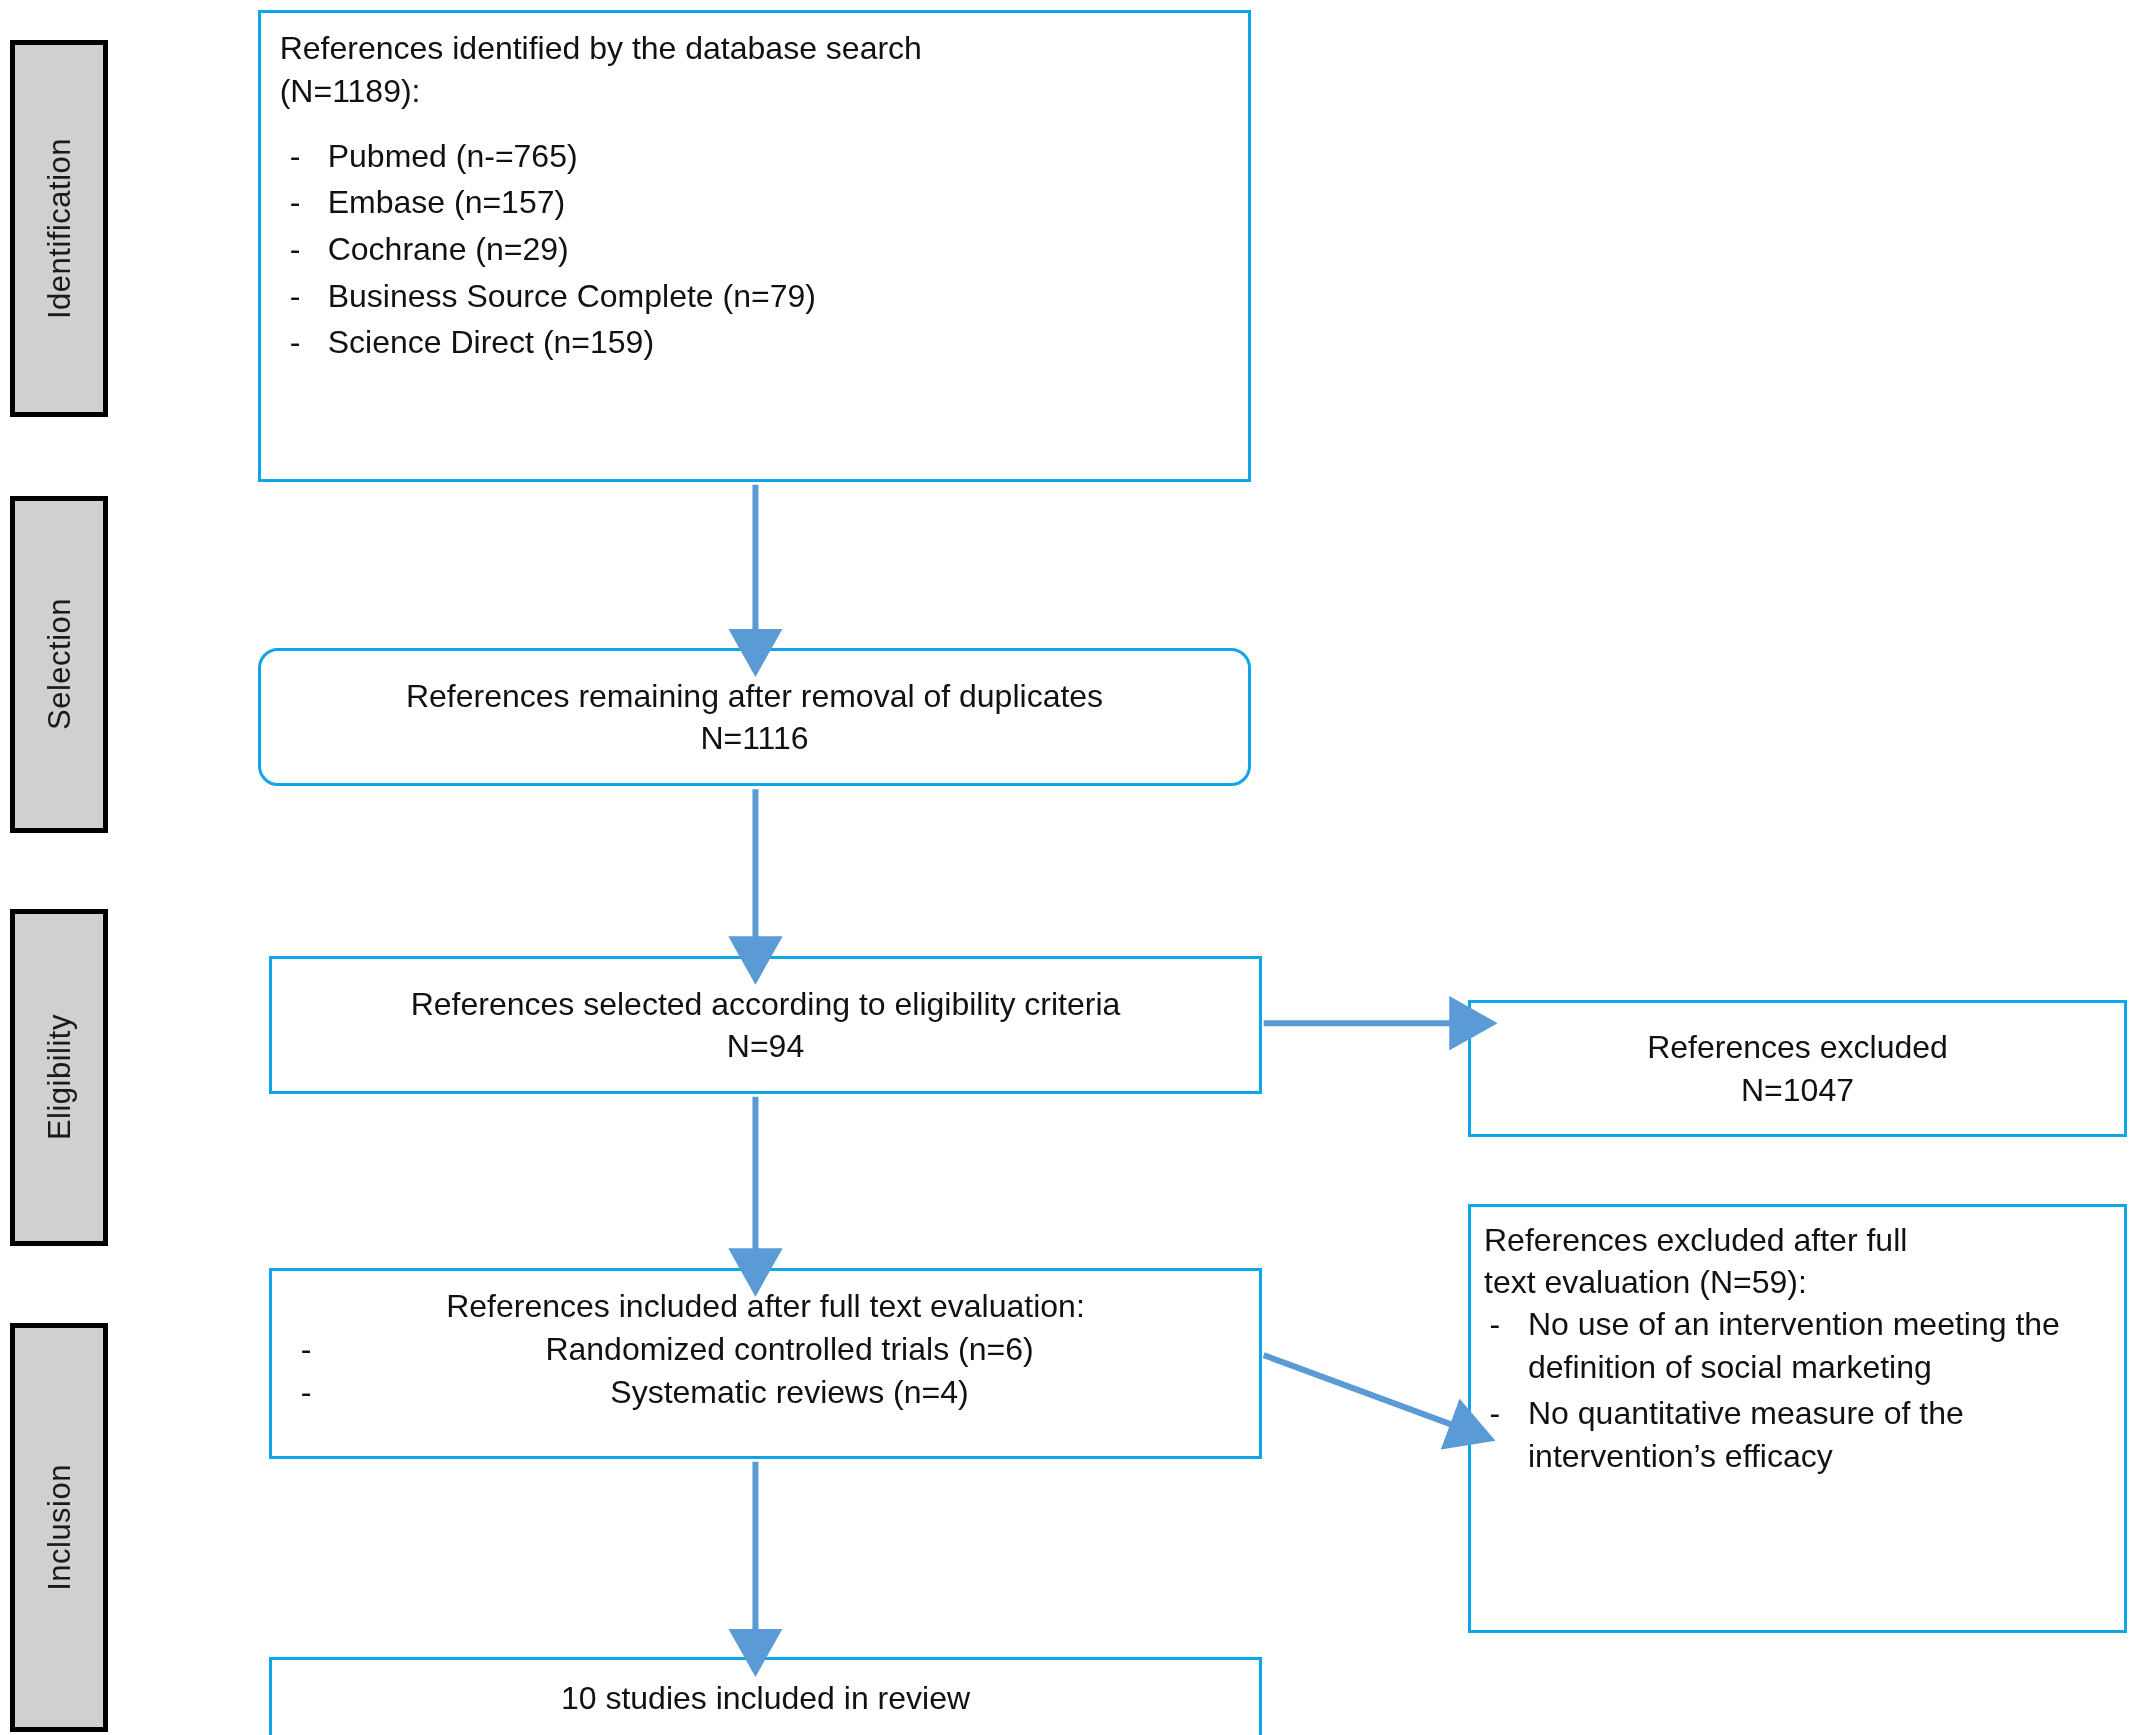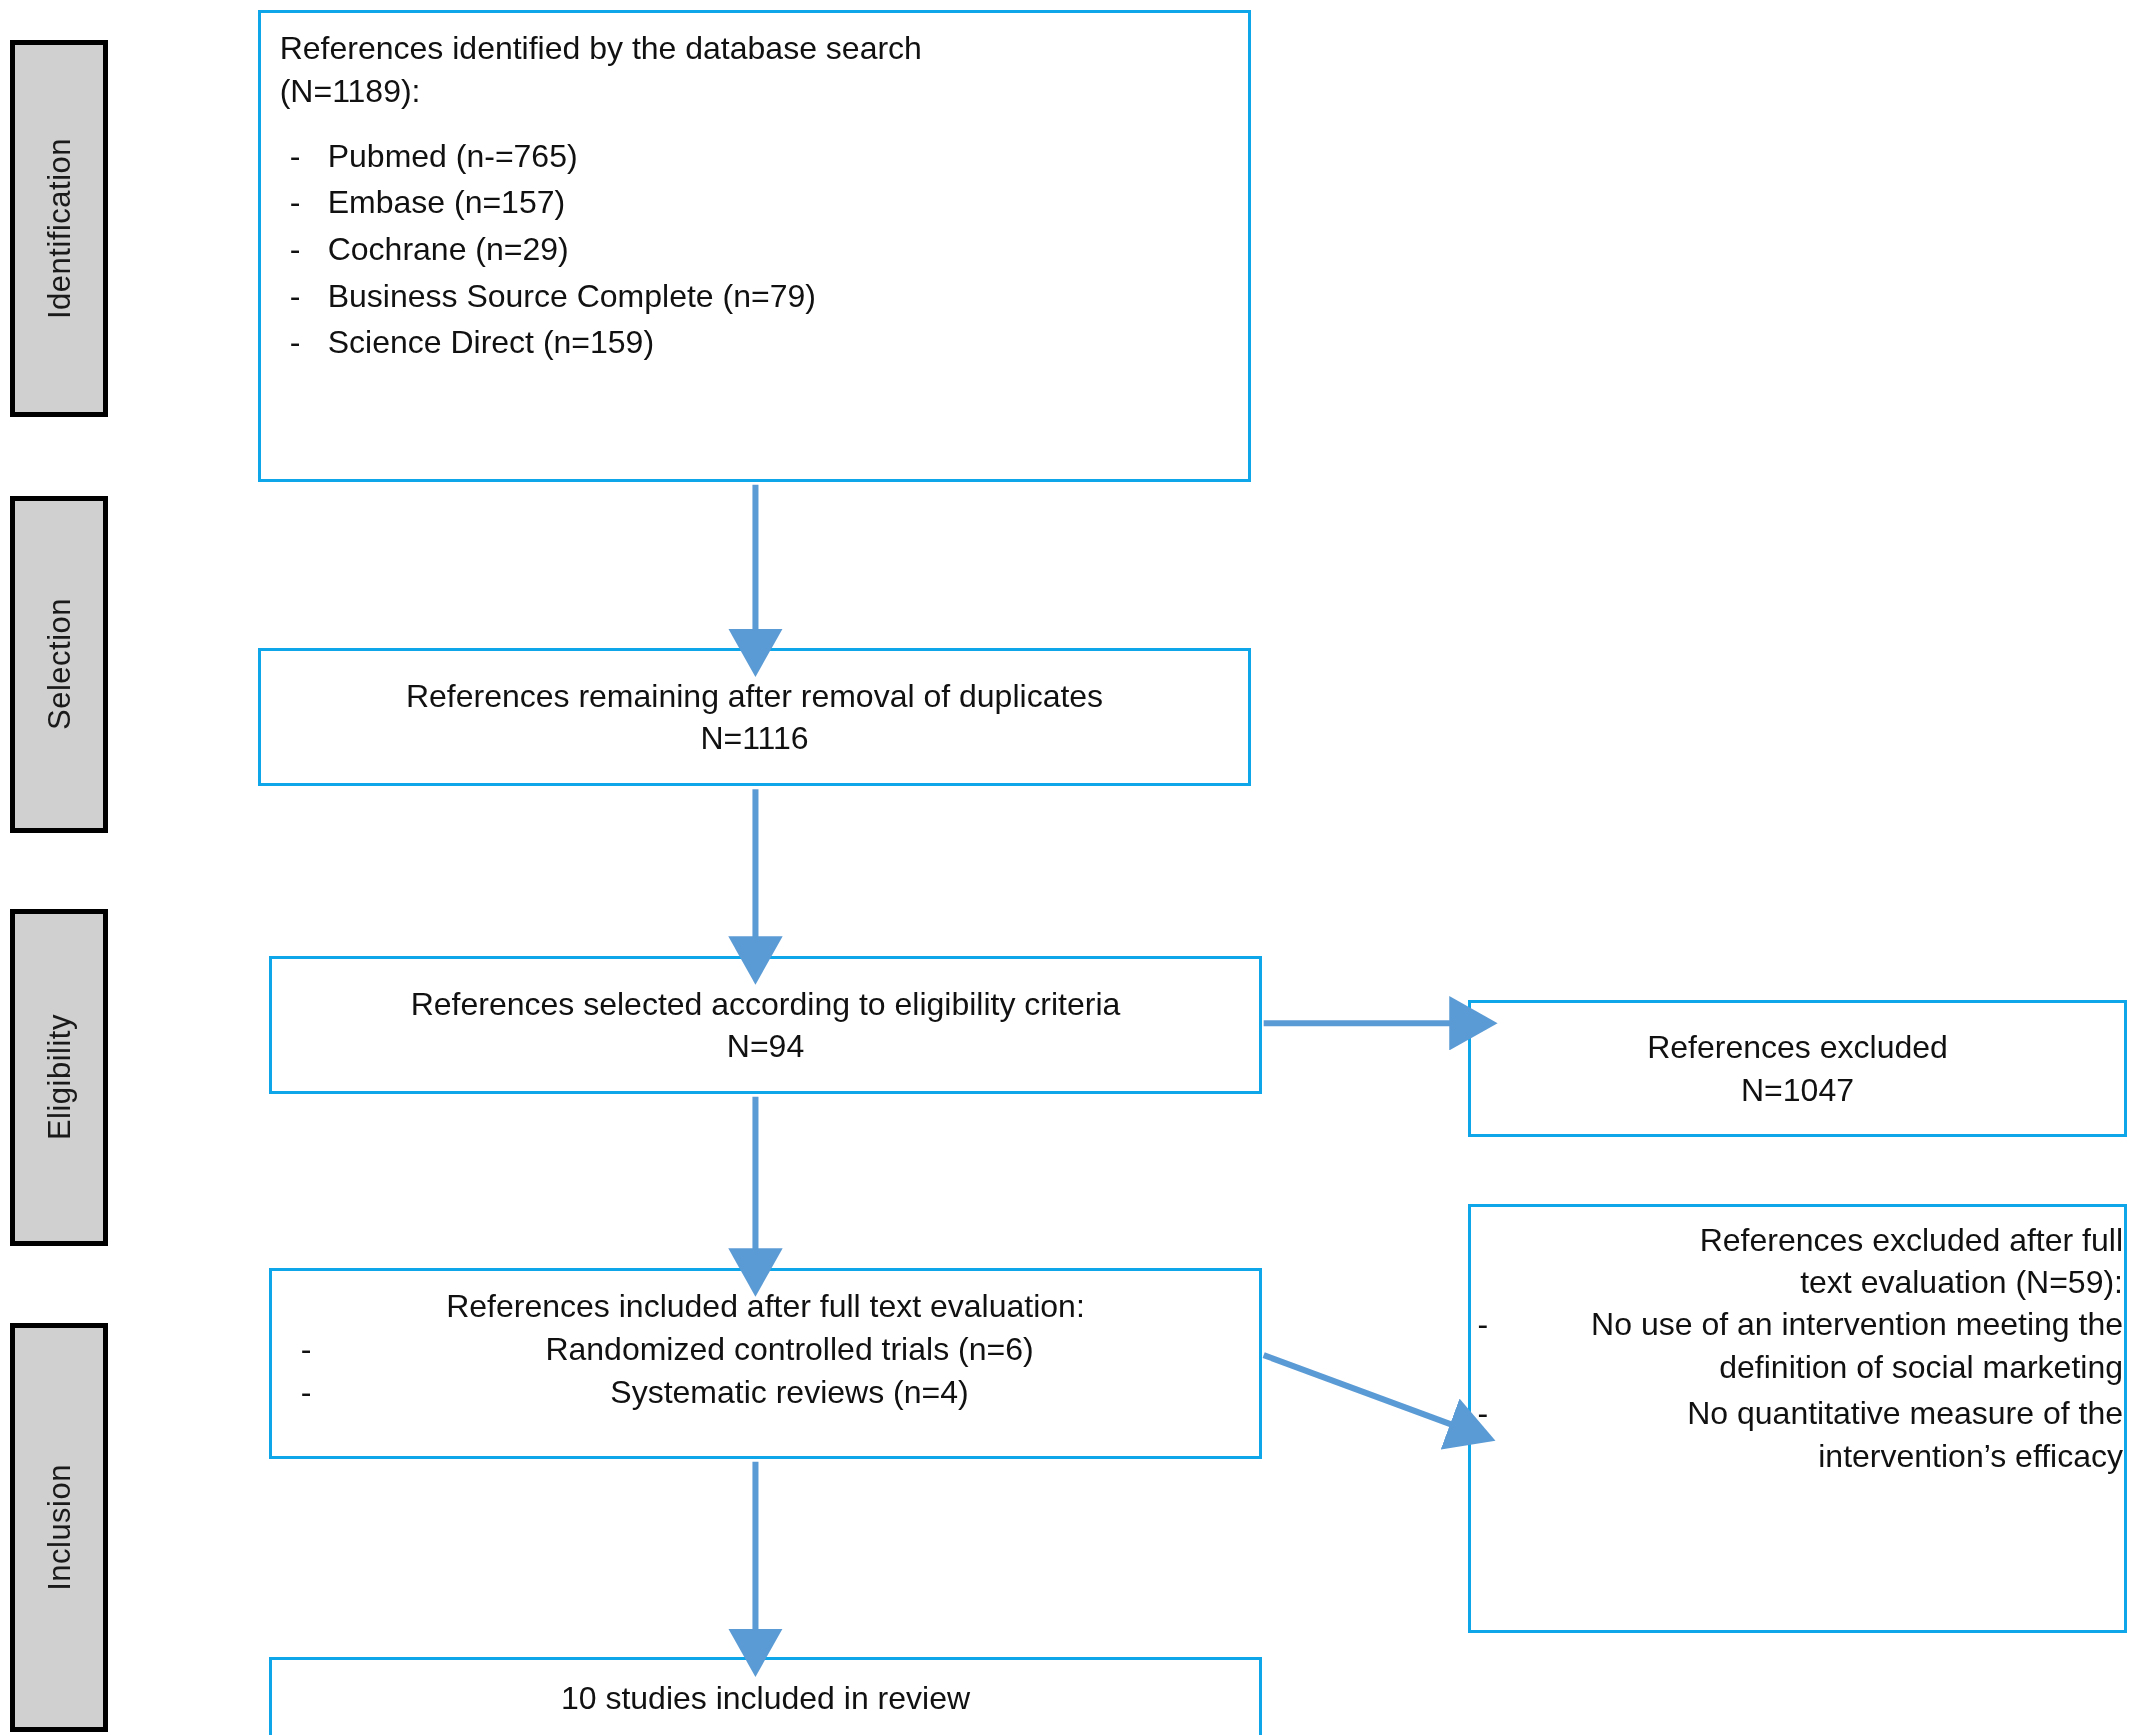--- a/index.html
+++ b/index.html
@@ -140,21 +140,21 @@
           <span>Business Source Complete (n=79)</span>
         </li>
         <li>
           <span class="dash">-</span>
           <span>Science Direct (n=159)</span>
         </li>
       </ul>
     </div>
   </div>
 
-  <div class="flow-box centered" style="left:258px; top:648px; width:993px; height:138px;">
+  <div class="flow-box centered" style="left:258px; top:648px; width:993px; height:138px;border-radius:20px;">
     <div class="pad">
       <div class="title-line">References remaining after removal of duplicates</div>
       <div class="sub-line">N=1116</div>
     </div>
   </div>
 
   <div class="flow-box centered" style="left:269px; top:956px; width:993px; height:138px;">
     <div class="pad">
       <div class="title-line">References selected according to eligibility criteria</div>
       <div class="sub-line">N=94</div>
@@ -178,21 +178,21 @@
         </li>
         <li>
           <span class="dash">-</span>
           <span>Systematic reviews (n=4)</span>
         </li>
       </ul>
     </div>
   </div>
 
   <div class="flow-box" style="left:1468px; top:1204px; width:659px; height:429px;">
-    <div class="pad" style="padding:12px 1px;text-align:right;">
+    <div class="pad" style="padding:12px 13px;">
       <div>References excluded after full</div>
       <div>text evaluation (N=59):</div>
       <ul class="dashlist wrap">
         <li>
           <span class="dash">-</span>
           <span>No use of an intervention meeting the definition of social marketing</span>
         </li>
         <li>
           <span class="dash">-</span>
           <span>No quantitative measure of the intervention’s efficacy</span>

